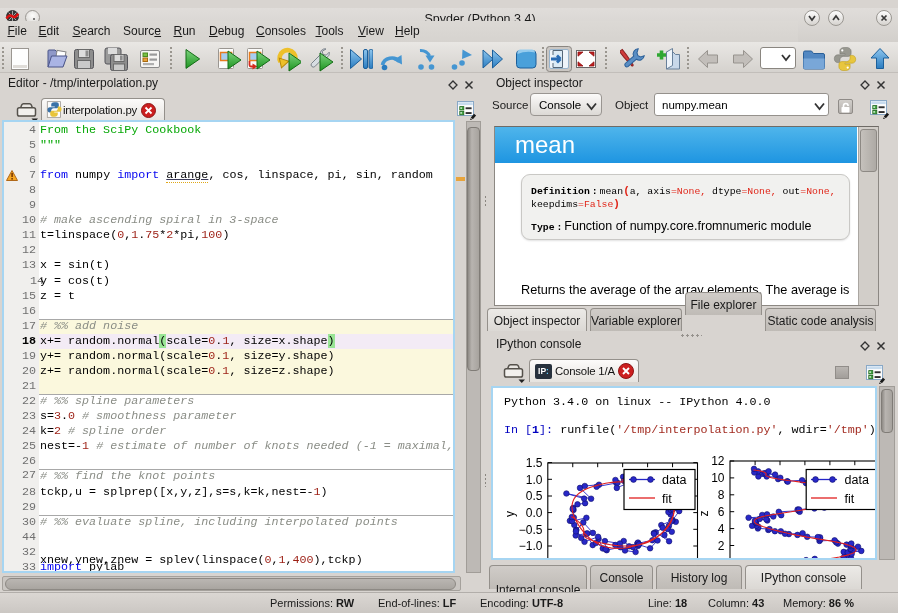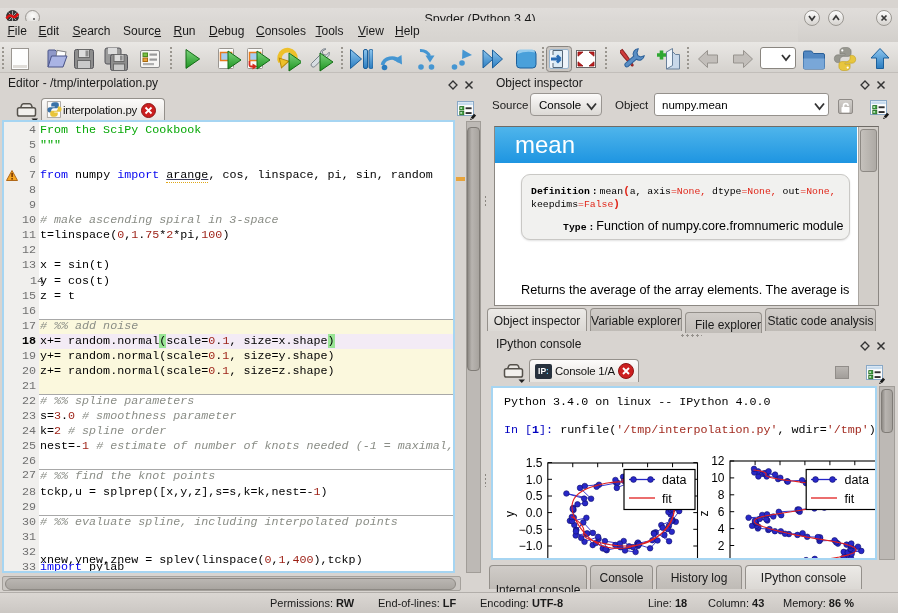--- a/index.html
+++ b/index.html
@@ -283,21 +283,21 @@
     <div class="abs mono" style="left:0;top:317.3px;width:32.0px;text-align:right;font-size:11.7px;line-height:15.07px;color:#707070;">25</div>
     <div class="abs mono" style="left:36.0px;top:317.3px;font-size:11.7px;line-height:15.07px;white-space:pre;color:#000;">nest=-<span style="color:#9c1f14;">1</span> <i style="color:#8a8d86;"># estimate of number of knots needed (-1 = maximal,</i></div>
     <div class="abs mono" style="left:0;top:332.3px;width:32.0px;text-align:right;font-size:11.7px;line-height:15.07px;color:#707070;">26</div>
     <div class="abs mono" style="left:0;top:346px;width:32.0px;text-align:right;font-size:11.7px;line-height:15.07px;color:#707070;">27</div>
     <div class="abs mono" style="left:36.0px;top:347.4px;font-size:11.7px;line-height:15.07px;white-space:pre;color:#000;"><i style="color:#8a8d86;"># %% find the knot points</i></div>
     <div class="abs mono" style="left:0;top:362.5px;width:32.0px;text-align:right;font-size:11.7px;line-height:15.07px;color:#707070;">28</div>
     <div class="abs mono" style="left:36.0px;top:362.5px;font-size:11.7px;line-height:15.07px;white-space:pre;color:#000;">tckp,u = splprep([x,y,z],s=s,k=k,nest=-<span style="color:#9c1f14;">1</span>)</div>
     <div class="abs mono" style="left:0;top:377.6px;width:32.0px;text-align:right;font-size:11.7px;line-height:15.07px;color:#707070;">29</div>
     <div class="abs mono" style="left:0;top:392.6px;width:32.0px;text-align:right;font-size:11.7px;line-height:15.07px;color:#707070;">30</div>
     <div class="abs mono" style="left:36.0px;top:392.6px;font-size:11.7px;line-height:15.07px;white-space:pre;color:#000;"><i style="color:#8a8d86;"># %% evaluate spline, including interpolated points</i></div>
-    <div class="abs mono" style="left:0;top:407.7px;width:32.0px;text-align:right;font-size:11.7px;line-height:15.07px;color:#707070;">31</div>
+    <div class="abs mono" style="left:0;top:407.7px;width:32.0px;text-align:right;font-size:11.7px;line-height:15.07px;color:#707070;">44</div>
     <div class="abs mono" style="left:36.0px;top:431px;font-size:11.7px;line-height:15.07px;white-space:pre;color:#000;">xnew,ynew,znew = splev(linspace(<span style="color:#9c1f14;">0</span>,<span style="color:#9c1f14;">1</span>,<span style="color:#9c1f14;">400</span>),tckp)</div>
     <div class="abs mono" style="left:0;top:422.8px;width:32.0px;text-align:right;font-size:11.7px;line-height:15.07px;color:#707070;">32</div>
     <div class="abs mono" style="left:0;top:437.8px;width:32.0px;text-align:right;font-size:11.7px;line-height:15.07px;color:#707070;">33</div>
     <div class="abs mono" style="left:36.0px;top:437.8px;font-size:11.7px;line-height:15.07px;white-space:pre;color:#000;"><span style="color:#0404f0;">import</span> pylab</div>
     <svg class="abs" style="left:2px;top:48px" width="12" height="11">
       <path d="M6 0.5 L11.5 10.5 L0.5 10.5 Z" fill="#f5a623" stroke="#b06818"></path>
       <rect x="5.3" y="3" width="1.6" height="4" fill="#7a3900"></rect>
       <rect x="5.3" y="8" width="1.6" height="1.6" fill="#7a3900"></rect>
     </svg>
   </div>
@@ -348,28 +348,28 @@
       <rect x="3.4" y="11.2" width="1.4" height="1.4" fill="#fff"></rect>
       <path d="M13.8 16.6 l3.2 -3.8 l2.1 1.7 l-3.2 3.8 z M15.2 18.4 l-2.3 0.6 l0.9 -1.8 z" fill="#1a1a1a"></path>
     </svg>
 </div>
 <div class="abs" style="left:494px;top:126px;width:385px;height:180px;border:1px solid #8c8883;border-top-color:#6f6b66;background:#fff;overflow:hidden;">
 <div class="abs" style="left:0;top:0;width:362px;height:36px;background:linear-gradient(#4fb5eb,#1e95e1);"></div>
 <div class="abs" style="left:20px;top:4px;font-size:24px;color:#fff;">mean</div>
 <div class="abs" style="left:26px;top:47px;width:329px;height:66px;background:#f1f1ef;border:1px solid #c9c8c5;border-radius:9px;box-shadow:0 1px 2px rgba(0,0,0,0.12);"></div>
 <div class="abs mono" style="left:36px;top:57.5px;font-size:9.8px;line-height:13.3px;white-space:pre;color:#000;"><b>Definition : </b>mean<b style="color:#e02518;font-size:11px;">(</b>a, axis<span style="color:#e02518;">=None,</span> dtype<span style="color:#e02518;">=None,</span> out<span style="color:#e02518;">=None,</span>
 keepdims<span style="color:#e02518;">=False</span><b style="color:#e02518;font-size:11px;">)</b></div>
-<div class="abs" style="left:36px;top:92px;font-size:12.5px;color:#000;margin-left:32px;"><b class="mono" style="font-size:9.8px;">Type : </b>Function of numpy.core.fromnumeric module</div>
+<div class="abs" style="left:36px;top:92px;font-size:12.5px;color:#000;"><b class="mono" style="font-size:9.8px;">Type : </b>Function of numpy.core.fromnumeric module</div>
 <div class="abs" style="left:26px;top:156px;font-size:12.7px;color:#000;">Returns the average of the array elements. The average is</div>
 <div class="abs" style="left:363px;top:0;width:22px;height:180px;background:#d2cec9;border-left:1px solid #aaa6a1;"></div>
 <div class="abs" style="left:365px;top:2px;width:17px;height:43px;background:linear-gradient(90deg,#c5c1bc,#aeaaa5);border:1px solid #8d8984;border-radius:3px;"></div>
 </div>
 <div class="abs tab" style="left:487px;top:308px;width:100px;height:23px;background:linear-gradient(#eceae7,#dbd8d4);text-align:center;font-size:12px;color:#1a1a1a;padding-top:5px;white-space:nowrap;">Object inspector</div>
 <div class="abs tab" style="left:590px;top:308px;width:92px;height:23px;background:linear-gradient(#d0ccc8,#bfbbb6);text-align:center;font-size:12px;color:#1a1a1a;padding-top:5px;white-space:nowrap;">Variable explorer</div>
-<div class="abs tab" style="left:685px;top:312px;width:77px;height:23px;background:linear-gradient(#d0ccc8,#bfbbb6);text-align:right;font-size:12px;color:#1a1a1a;padding-top:5px;white-space:nowrap;">File explorer</div>
+<div class="abs tab" style="left:685px;top:292px;width:77px;height:23px;background:linear-gradient(#d0ccc8,#bfbbb6);text-align:center;font-size:12px;color:#1a1a1a;padding-top:5px;white-space:nowrap;">File explorer</div>
 <div class="abs tab" style="left:765px;top:308px;width:111px;height:23px;background:linear-gradient(#d0ccc8,#bfbbb6);text-align:center;font-size:12px;color:#1a1a1a;padding-top:5px;white-space:nowrap;">Static code analysis</div>
 <div class="abs" style="left:680px;top:334px;width:22px;height:3px;z-index:9;background-image:radial-gradient(circle,#96928d 40%,transparent 44%);background-size:5px 3px;"></div>
 
 <div class="abs" style="left:487px;top:333px;width:411px;height:259px;background:#d8d4d0;">
  <div class="abs panel-title" style="left:9px;top:4px;">IPython console</div>
  <svg class="abs" style="left:373px;top:8px" width="10" height="10">
       <path d="M5 1 L9 5 L5 9 L1 5 Z" fill="none" stroke="#333" stroke-width="1.3"></path>
     </svg>
  <svg class="abs" style="left:389px;top:8px" width="10" height="10">
       <path d="M1.5 1.5 L8.5 8.5 M8.5 1.5 L1.5 8.5" stroke="#333" stroke-width="1.5"></path>

